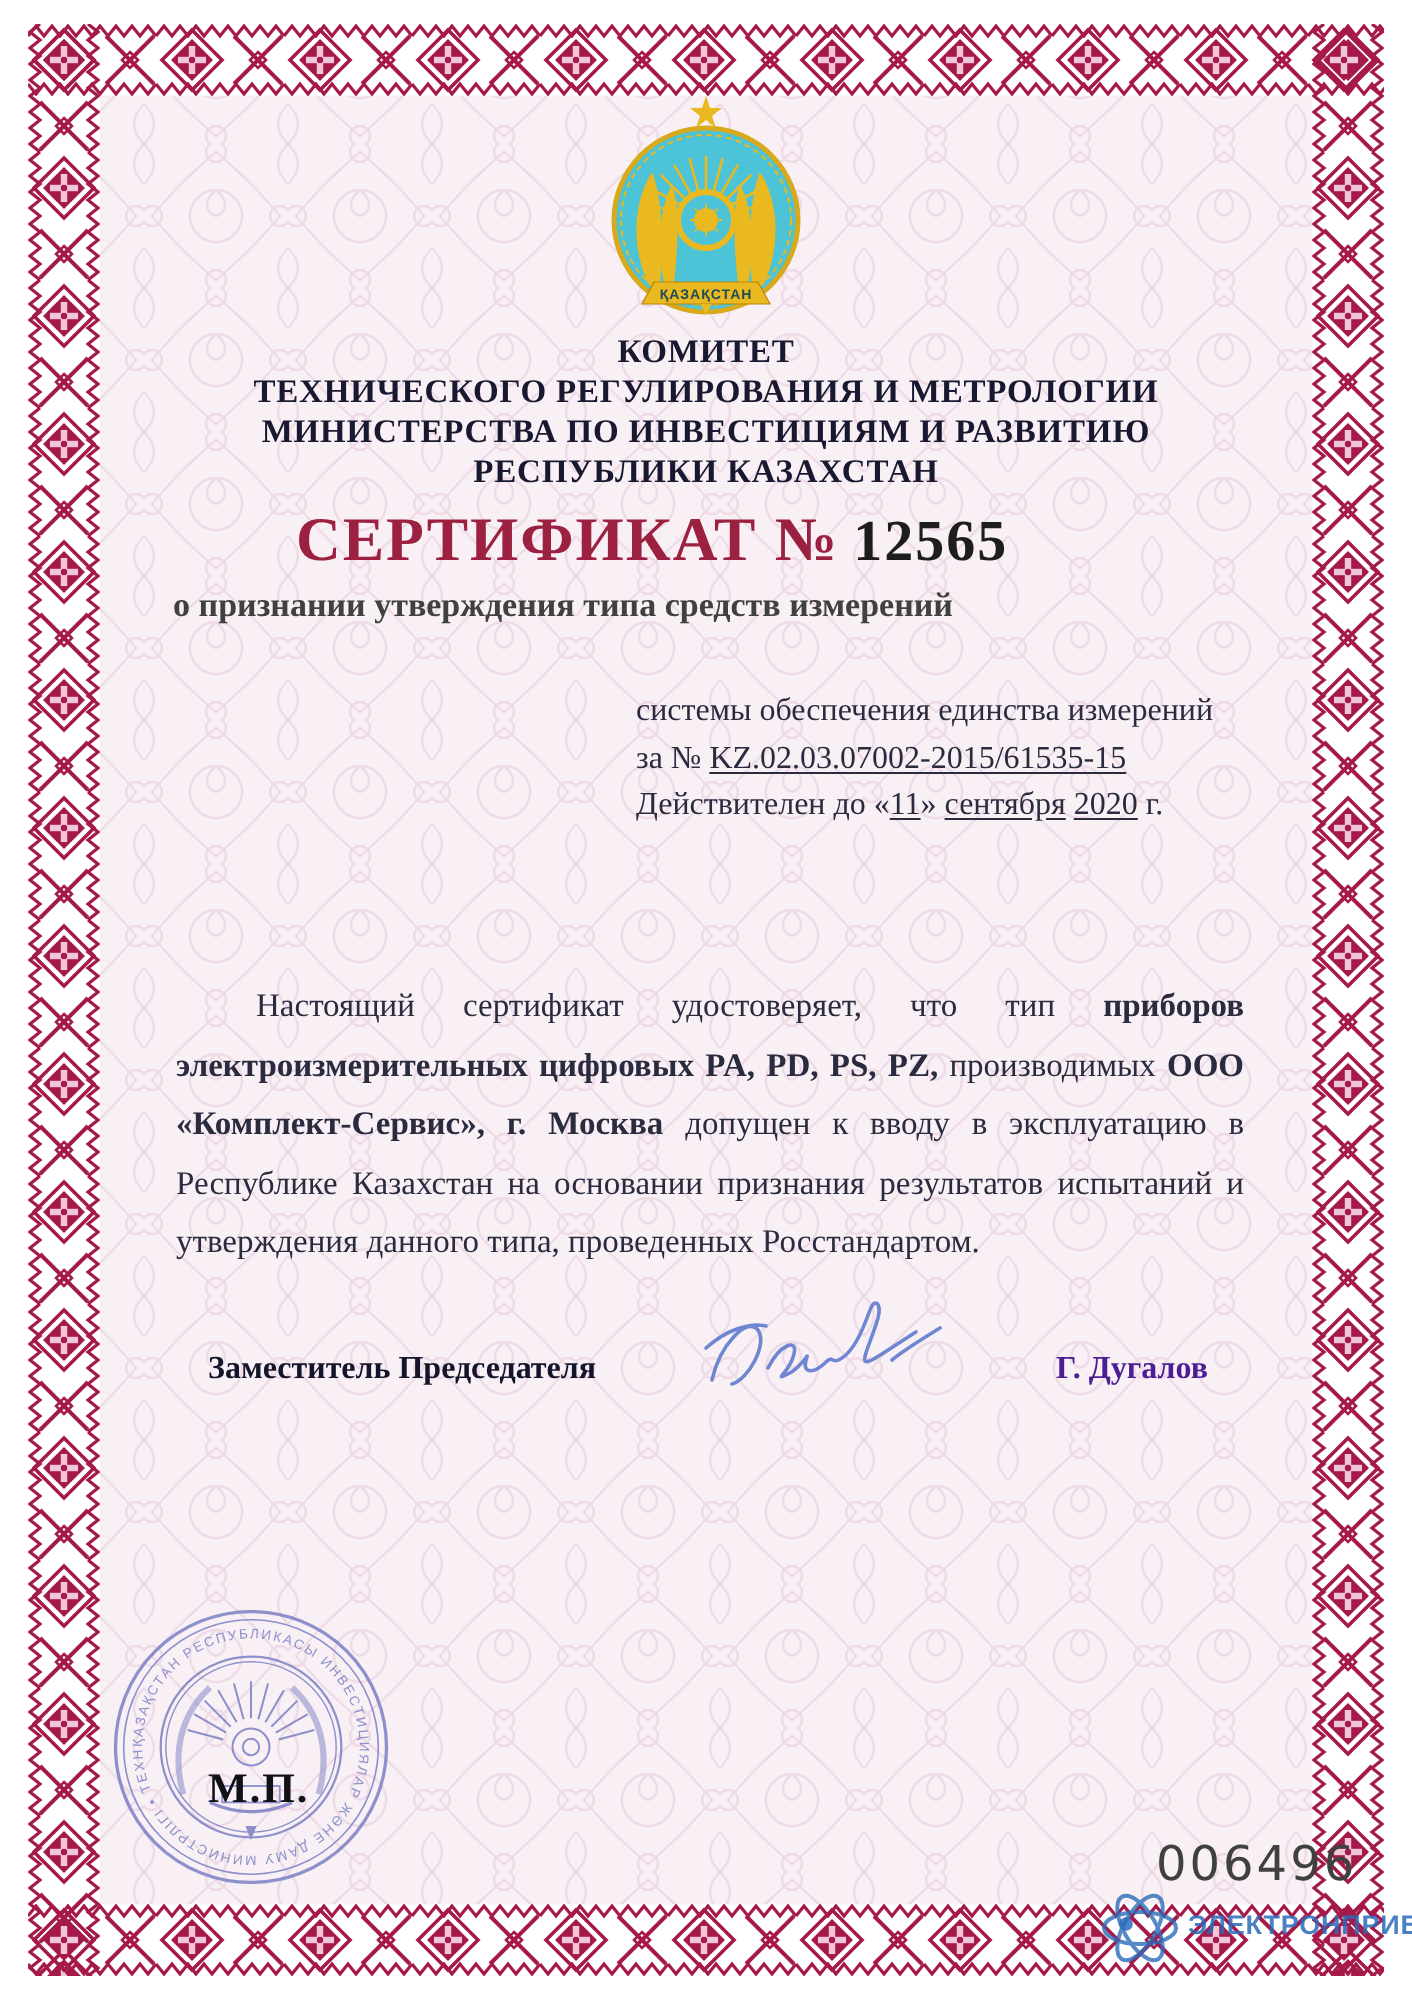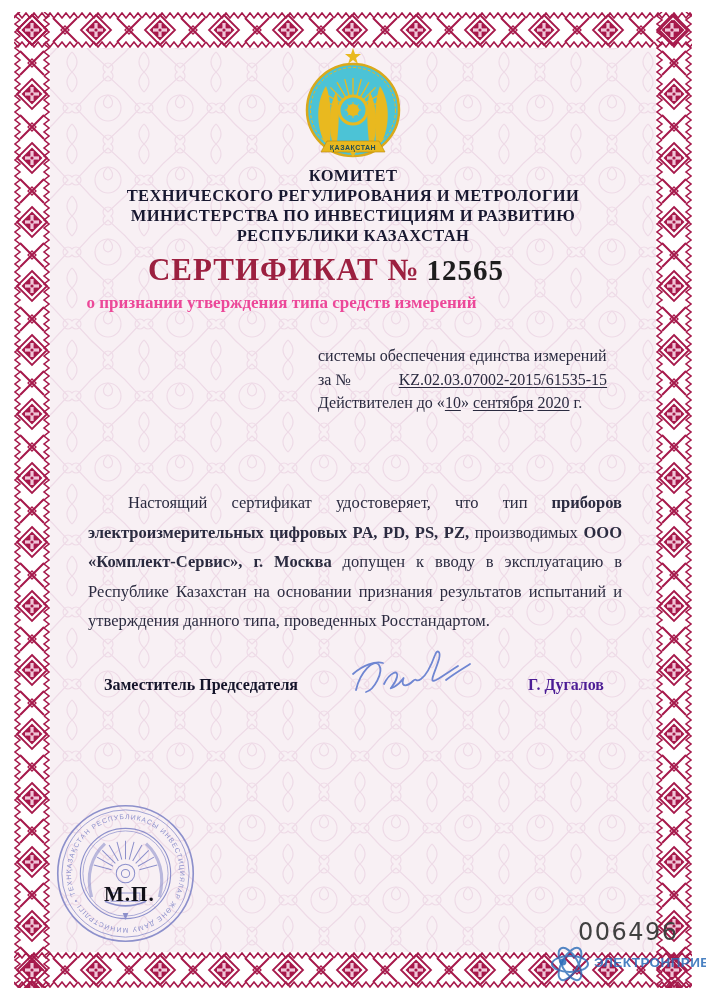--- a/index.html
+++ b/index.html
@@ -24,21 +24,21 @@
     letter-spacing:.4px; color:#181830;
   }
   .title-row {
     left:0; top:252px; width:652px; z-index:2;
     display:flex; justify-content:center; align-items:baseline;
   }
   .title-label { font-size:31px; font-weight:bold; letter-spacing:1px; color:#9c2040; }
   .title-number { font-size:29px; font-weight:600; color:#1d1d1d; margin-left:7px; letter-spacing:1px; }
   .subtitle {
     left:0; top:293px; width:563px; z-index:2;
-    text-align:center; font-weight:bold; font-size:17px; color:#ec4899;
+    text-align:center; font-weight:bold; font-size:17px; color:#404040;
   }
 
   
   .reg-block {
     left:318px; top:344px; width:330px; z-index:2;
     font-size:16px; line-height:23.5px; color:#2b2b40;
   }
   .reg-block span[style*="underline"] { text-underline-offset:2px; }
 
   
@@ -163,22 +163,22 @@
 </div>
 
 <div class="abs title-row">
   <span class="title-label">СЕРТИФИКАТ №</span>
   <span class="title-number">12565</span>
 </div>
 <div class="abs subtitle">о признании утверждения типа средств измерений</div>
 
 <div class="abs reg-block">
   <div>системы обеспечения единства измерений</div>
-  <div><span>за № </span><span style="text-decoration: underline; text-underline-offset: 2px; margin-left: 44px;">KZ.02.03.07002-2015/61535-15</span></div>
-  <div><span>Действителен до «</span><span style="text-decoration: underline; text-underline-offset: 2px;">10</span><span>» </span><span style="text-decoration: underline; text-underline-offset: 2px;">сентября</span><span> </span><span style="text-decoration: underline; text-underline-offset: 2px;">2020</span><span> г.</span></div>
+  <div><span>за № </span><span style="text-decoration: underline; text-underline-offset: 2px;">KZ.02.03.07002-2015/61535-15</span></div>
+  <div><span>Действителен до «</span><span style="text-decoration: underline; text-underline-offset: 2px;">11</span><span>» </span><span style="text-decoration: underline; text-underline-offset: 2px;">сентября</span><span> </span><span style="text-decoration: underline; text-underline-offset: 2px;">2020</span><span> г.</span></div>
 </div>
 
 <p class="abs body-par"><span>Настоящий сертификат удостоверяет, что тип </span><span style="font-weight: bold;">приборов электроизмерительных цифровых PA, PD, PS, PZ,</span><span> производимых </span><span style="font-weight: bold;">ООО «Комплект-Сервис», г. Москва</span><span> допущен к вводу в эксплуатацию в Республике Казахстан на основании признания результатов испытаний и утверждения данного типа, проведенных Росстандартом.</span></p>
 
 <div class="abs sig-label">Заместитель Председателя</div>
 <svg class="abs sig-script" viewBox="0 0 130 70">
   <g fill="none" stroke="#6f86d2" stroke-width="1.8" stroke-linecap="round">
     <path d="M8,48 C12,30 26,16 31,23 C36,30 26,48 18,50 M5,32 C15,23 27,19 35,21"></path>
     <path d="M36,42 C42,30 51,27 49,35 C47,44 38,49 46,45 C54,41 57,32 55,38 C53,45 59,45 65,39 C69,35 67,41 73,37 C79,33 83,24 87,13 C89,7 93,9 91,17 C87,31 80,42 88,38 C95,34 102,29 110,24"></path>
     <path d="M98,38 C104,33 114,27 122,22"></path>

